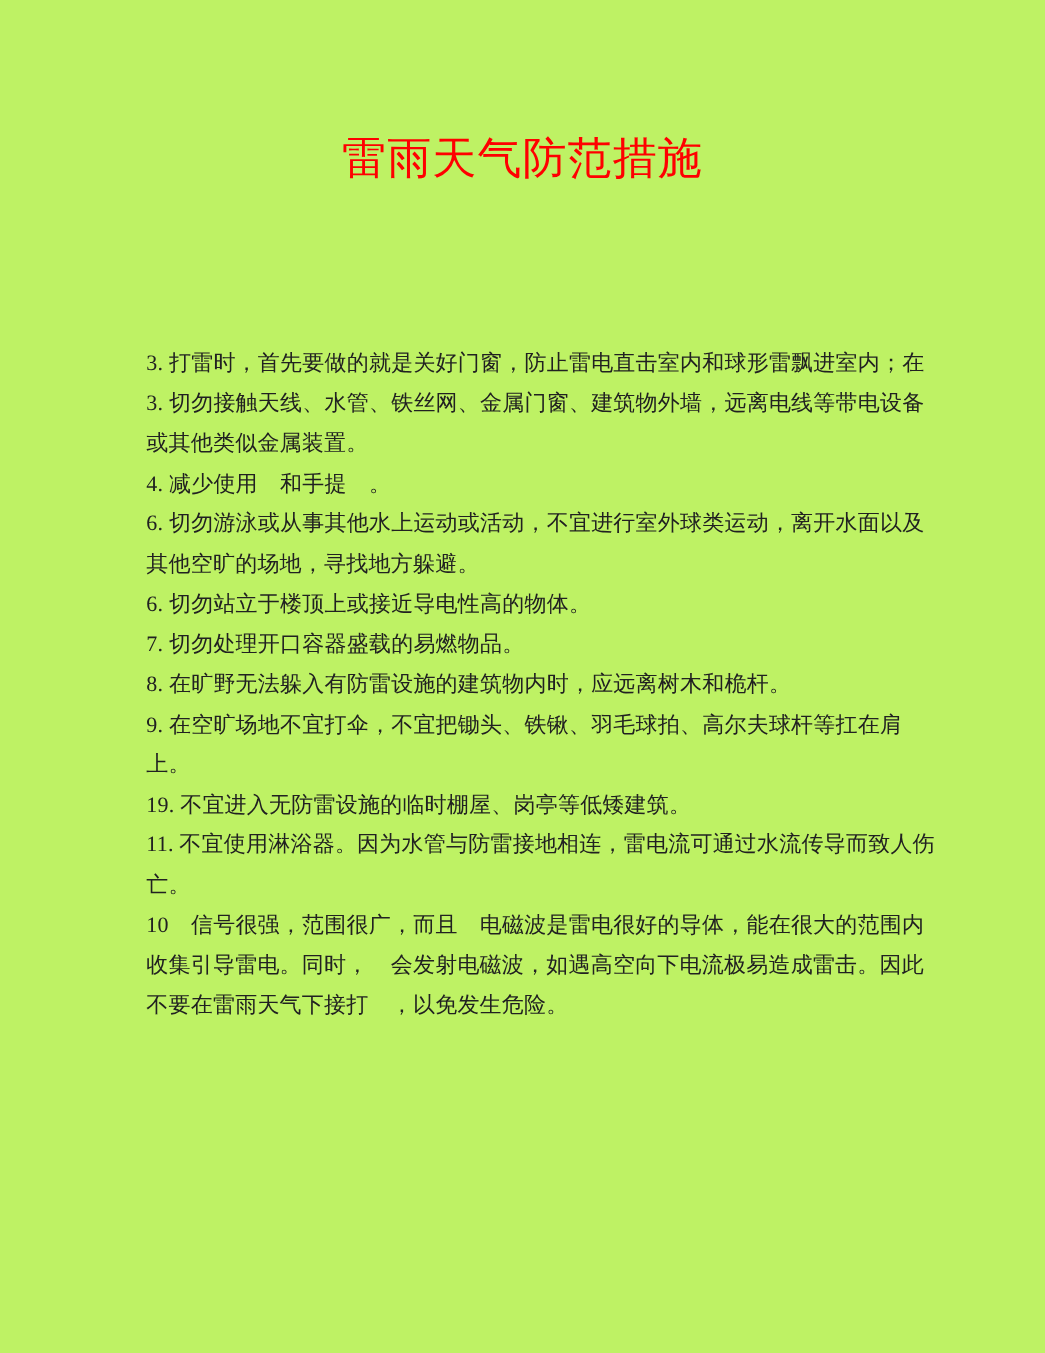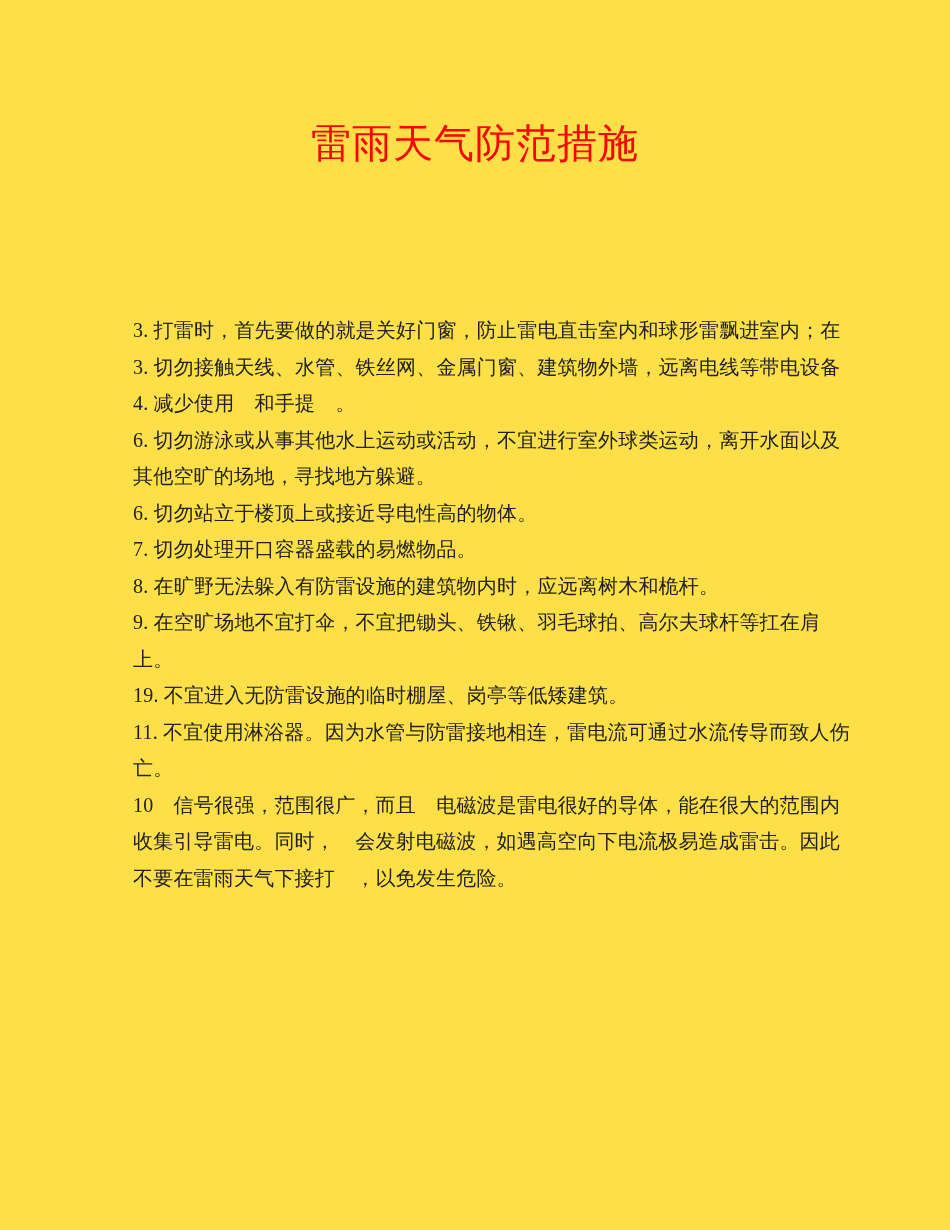--- a/index.html
+++ b/index.html
@@ -4,21 +4,21 @@
 <style>
   html, body {
     margin: 0;
     padding: 0;
     background: #ffffff;
   }
   .page {
     position: relative;
     width: 950px;
     height: 1230px;
-    background: #fde047;
+    background: #bef264;
     overflow: hidden;
     font-family: "Liberation Serif", "DejaVu Serif", serif;
   }
   .doc-title {
     margin: 0;
     padding-top: 121px;
     text-align: center;
     font-size: 40px;
     font-weight: normal;
     letter-spacing: 1px;
@@ -47,20 +47,21 @@
 <body>
 
 <div class="page">
   <h1 class="doc-title">雷雨天气防范措施</h1>
   <div class="doc-body" id="doc-body">
       <p>
         <span class="text-line">3. 打雷时，首先要做的就是关好门窗，防止雷电直击室内和球形雷飘进室内；在</span>
       </p>
       <p>
         <span class="text-line">3. 切勿接触天线、水管、铁丝网、金属门窗、建筑物外墙，远离电线等带电设备</span>
+        <span class="text-line">或其他类似金属装置。</span>
       </p>
       <p>
         <span class="text-line">4. 减少使用　和手提　。</span>
       </p>
       <p>
         <span class="text-line">6. 切勿游泳或从事其他水上运动或活动，不宜进行室外球类运动，离开水面以及</span>
         <span class="text-line">其他空旷的场地，寻找地方躲避。</span>
       </p>
       <p>
         <span class="text-line">6. 切勿站立于楼顶上或接近导电性高的物体。</span>

